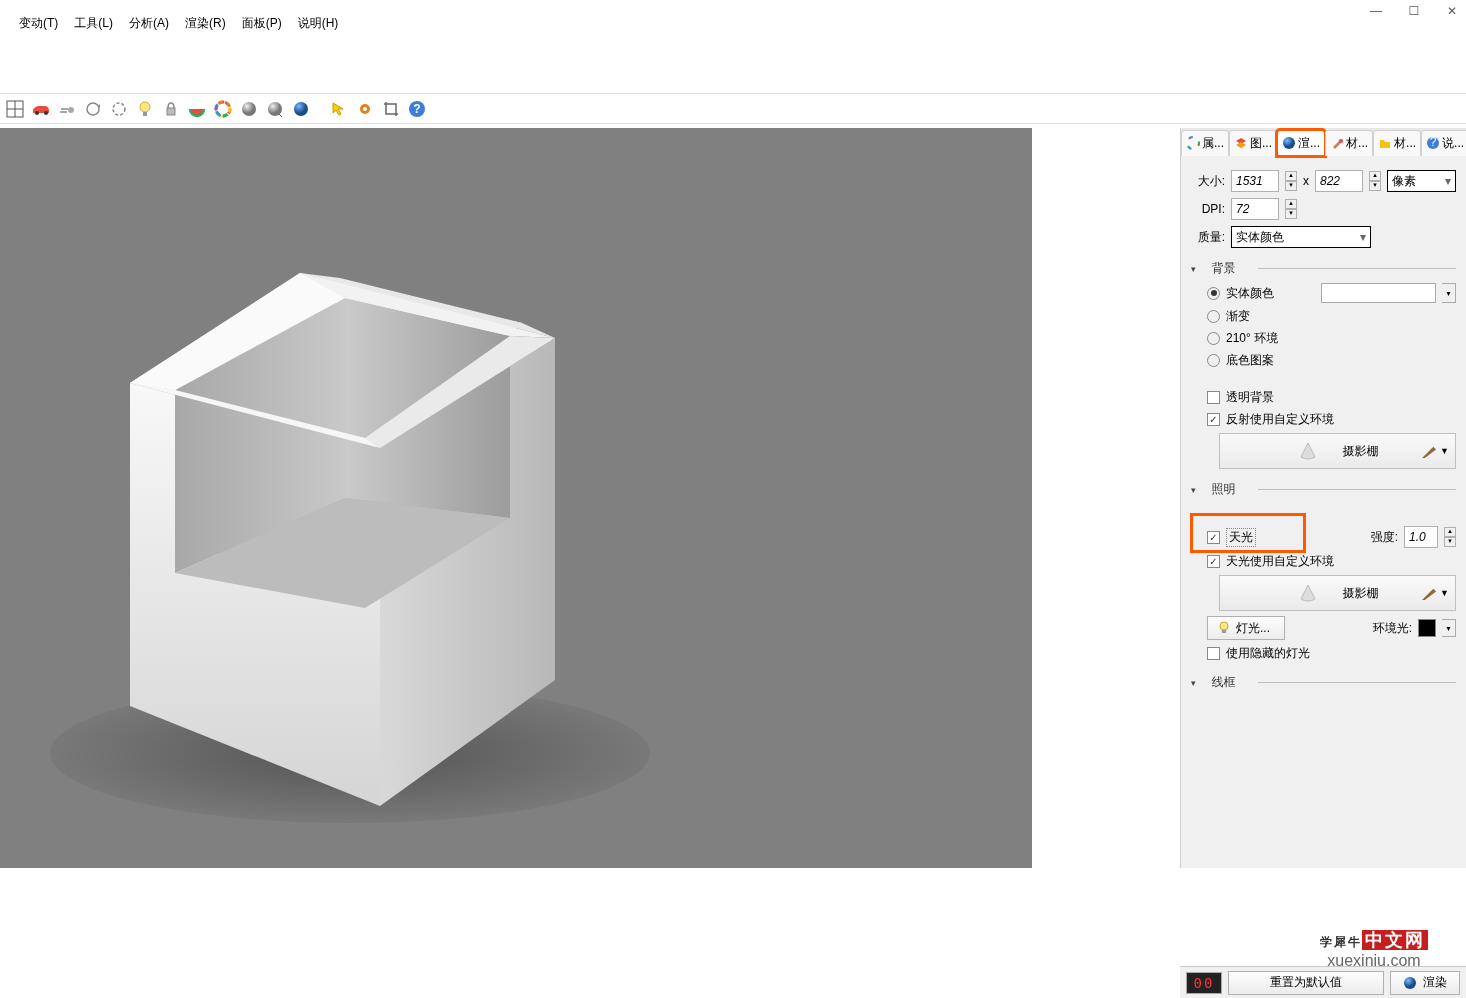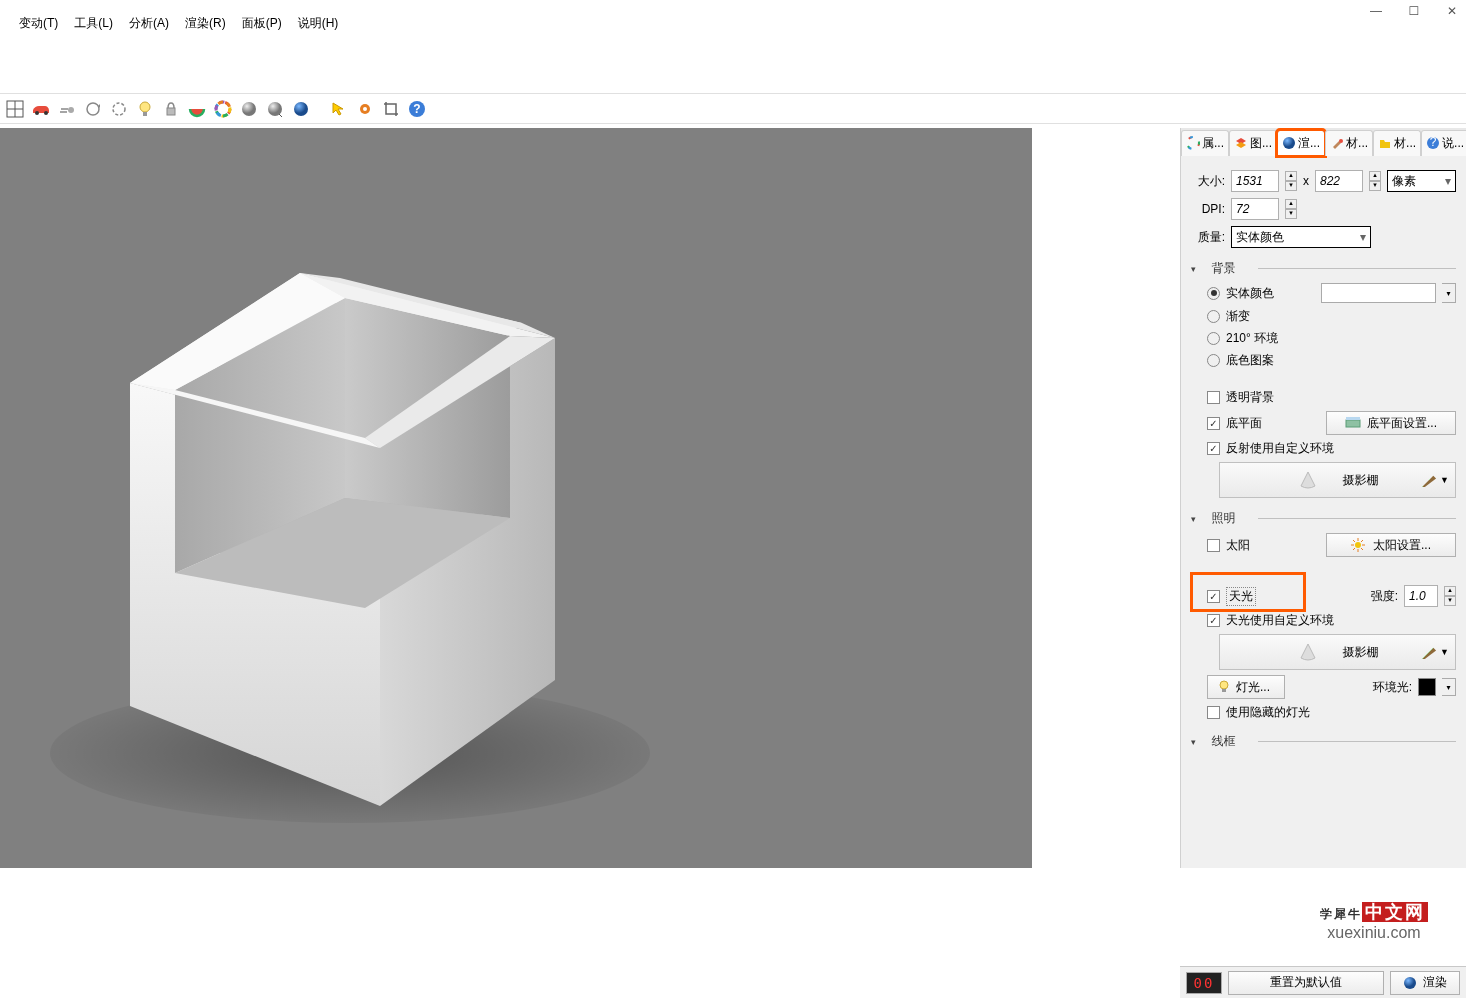--- a/index.html
+++ b/index.html
@@ -55,21 +55,21 @@
 .env-drop { position:absolute; right:6px; display:flex; align-items:center; gap:4px; }
 .pencil { width:14px; height:14px; background:linear-gradient(135deg,#5ab83e 50%,#8e6a3a 50%); clip-path:polygon(0 100%,80% 20%,100% 40%,20% 100%); }
 .hl-box { outline:3px solid #ff5a00; outline-offset:0; }
 .mini-ambient { width:18px; height:18px; border:1px solid #888; background:#000; }
 
 
 .bottom-bar { position:absolute; bottom:0; right:0; width:286px; height:32px; border-top:1px solid #c8c8c8; background:#f0f0f0; display:flex; align-items:center; padding:3px 6px; gap:6px; }
 .prog-box { width:36px; height:22px; border:1px solid #aaa; background:#222; color:#f33; font-family:monospace; font-size:14px; display:flex; align-items:center; justify-content:center; letter-spacing:2px; }
 
 
-.watermark { position:absolute; bottom:56px; right:38px; text-align:center; }
+.watermark { position:absolute; bottom:28px; right:38px; text-align:center; }
 .watermark .wm1 { font-size:22px; font-weight:bold; color:#333; letter-spacing:2px; }
 .watermark .wm1 .red { background:#c41e1e; color:#fff; padding:0 3px; font-size:18px; }
 .watermark .wm2 { font-size:16px; color:#666; }
 
 
 svg { display:block; }
 </style>
 </head>
 <body>
 
@@ -386,75 +386,38 @@
         <span class="radio"></span>
         <span>底色图案</span>
       </div>
 
     <div style="height:10px"></div>
     <div class="check-row">
         <span class="checkbox"></span>
         <span>透明背景</span>
       </div>
     <div class="check-row">
-      <span class="checkbox checked"></span>
-        <span>底平面</span>
-      <div style="flex:1"></div>
-      <div class="btn" style="width:130px">
-        <span class="btn-icon">
-            <svg width="16" height="12">
-              <rect x="1" y="4" width="14" height="7" fill="#8ec1a3" stroke="#5a9c77"></rect>
-              <rect x="1" y="1" width="14" height="3" fill="#b8d8f0"></rect>
-            </svg>
-          </span>
-        <span>底平面设置...</span>
-      </div>
-    </div>
-    <div class="check-row">
         <span class="checkbox checked"></span>
         <span>反射使用自定义环境</span>
       </div>
     <div class="env-box">
       <svg width="22" height="22">
           <path d="M11 3 L18 17 Q11 21 4 17 Z" fill="#ddd" stroke="#bbb"></path>
         </svg>
       <span>摄影棚</span>
       <div class="env-drop">
           <span class="pencil"></span>
           <span style="font-size:9px">▼</span>
         </div>
     </div>
 
     <div class="section-hdr">
         <span>照明</span>
         <span class="line"></span>
       </div>
-    <div class="check-row">
-      <span class="checkbox"></span>
-        <span>太阳</span>
-      <div style="flex:1"></div>
-      <div class="btn" style="width:130px">
-        <span class="btn-icon">
-            <svg width="14" height="14">
-              <circle cx="7" cy="7" r="3" fill="#f1c40f"></circle>
-              <g stroke="#e67e22">
-                <line x1="7" y1="0" x2="7" y2="3"></line>
-                <line x1="7" y1="11" x2="7" y2="14"></line>
-                <line x1="0" y1="7" x2="3" y2="7"></line>
-                <line x1="11" y1="7" x2="14" y2="7"></line>
-                <line x1="2" y1="2" x2="4" y2="4"></line>
-                <line x1="10" y1="10" x2="12" y2="12"></line>
-                <line x1="2" y1="12" x2="4" y2="10"></line>
-                <line x1="10" y1="4" x2="12" y2="2"></line>
-              </g>
-            </svg>
-          </span>
-        <span>太阳设置...</span>
-      </div>
-    </div>
     <div class="check-row" style="position:relative;margin-top:28px;">
       <div class="hl-box" style="position:absolute;left:-14px;top:-10px;width:110px;height:34px;pointer-events:none"></div>
       <span class="checkbox checked"></span>
         <span style="border:1px dotted #888;padding:0 2px">天光</span>
       <div style="flex:1"></div>
       <span>强度:</span>
       <input class="num-input" style="width: 34px;" value="1.0">
       <div class="spinner">
           <div class="sp-btn">▴</div>
           <div class="sp-btn">▾</div>

